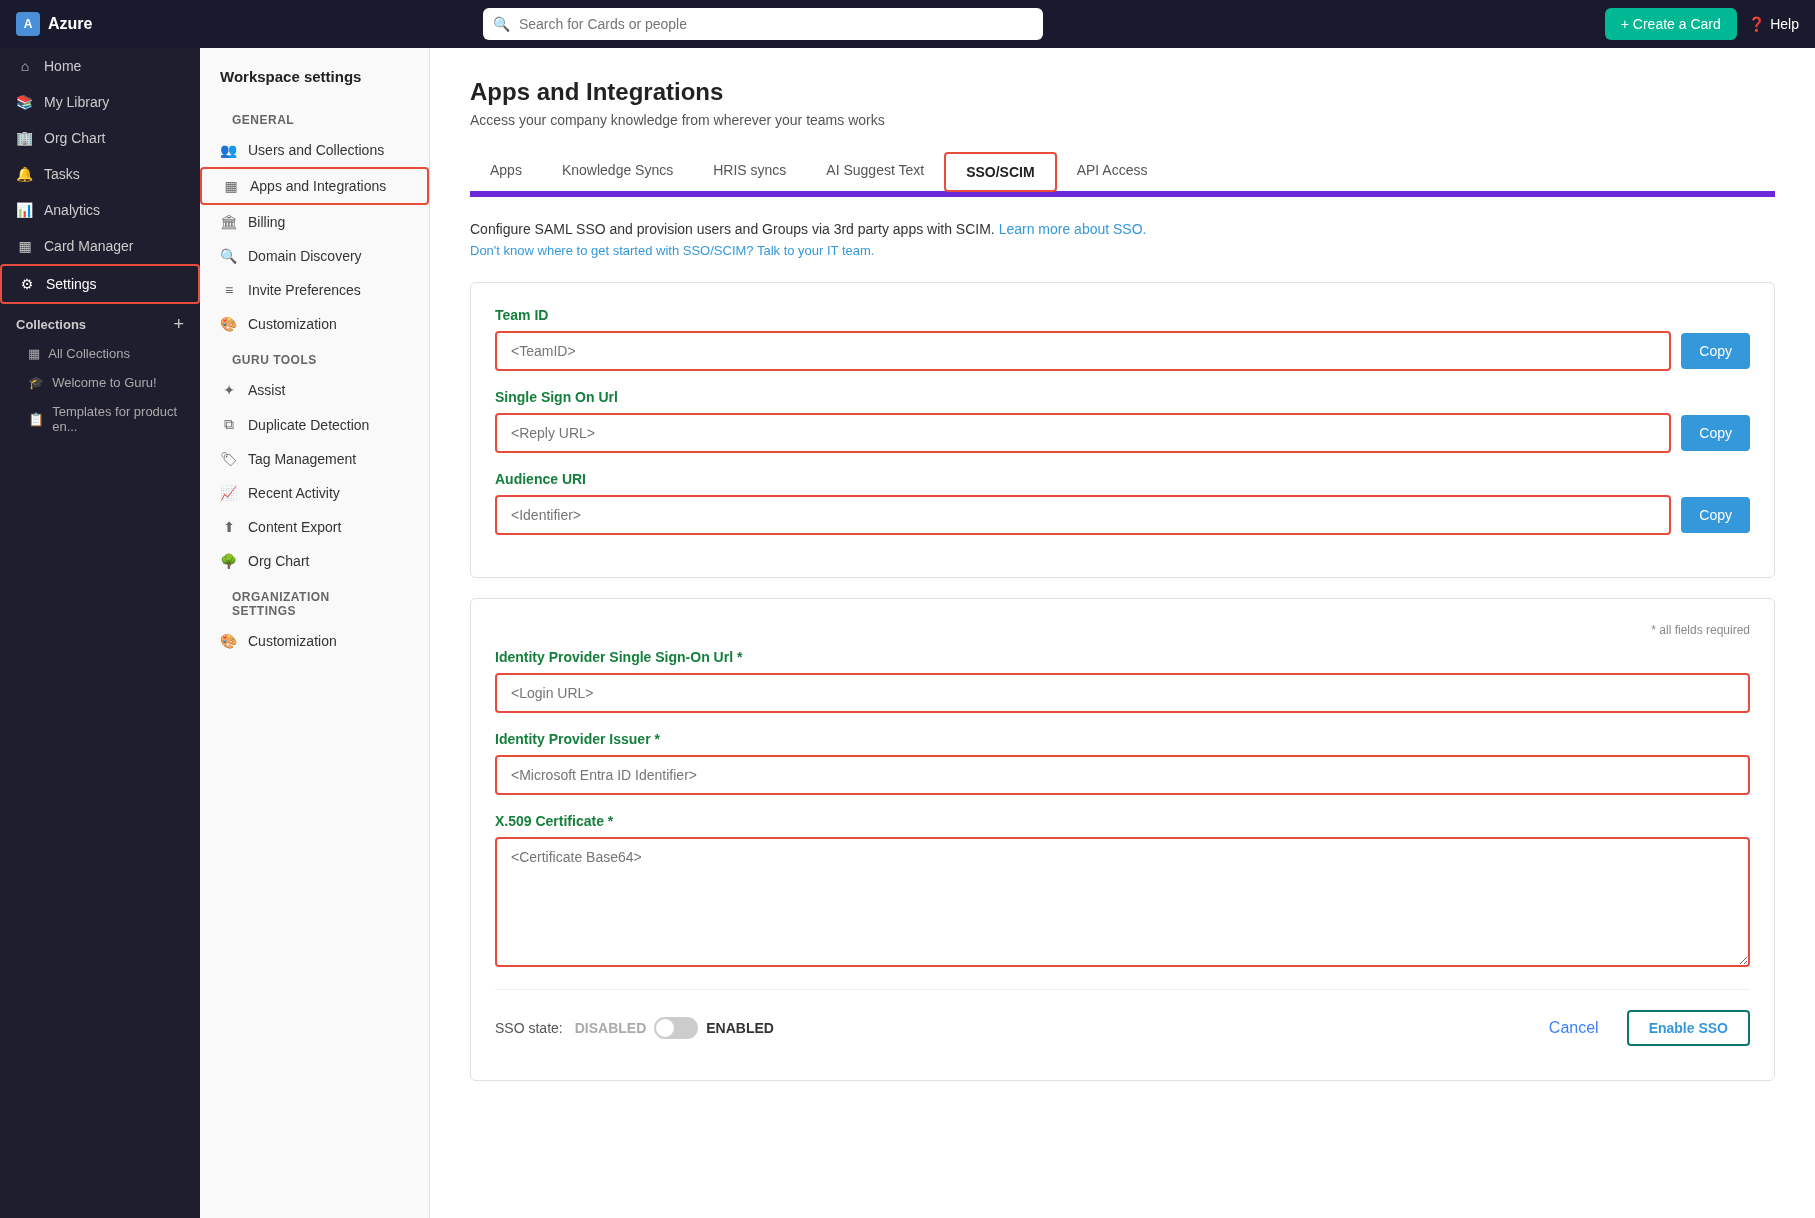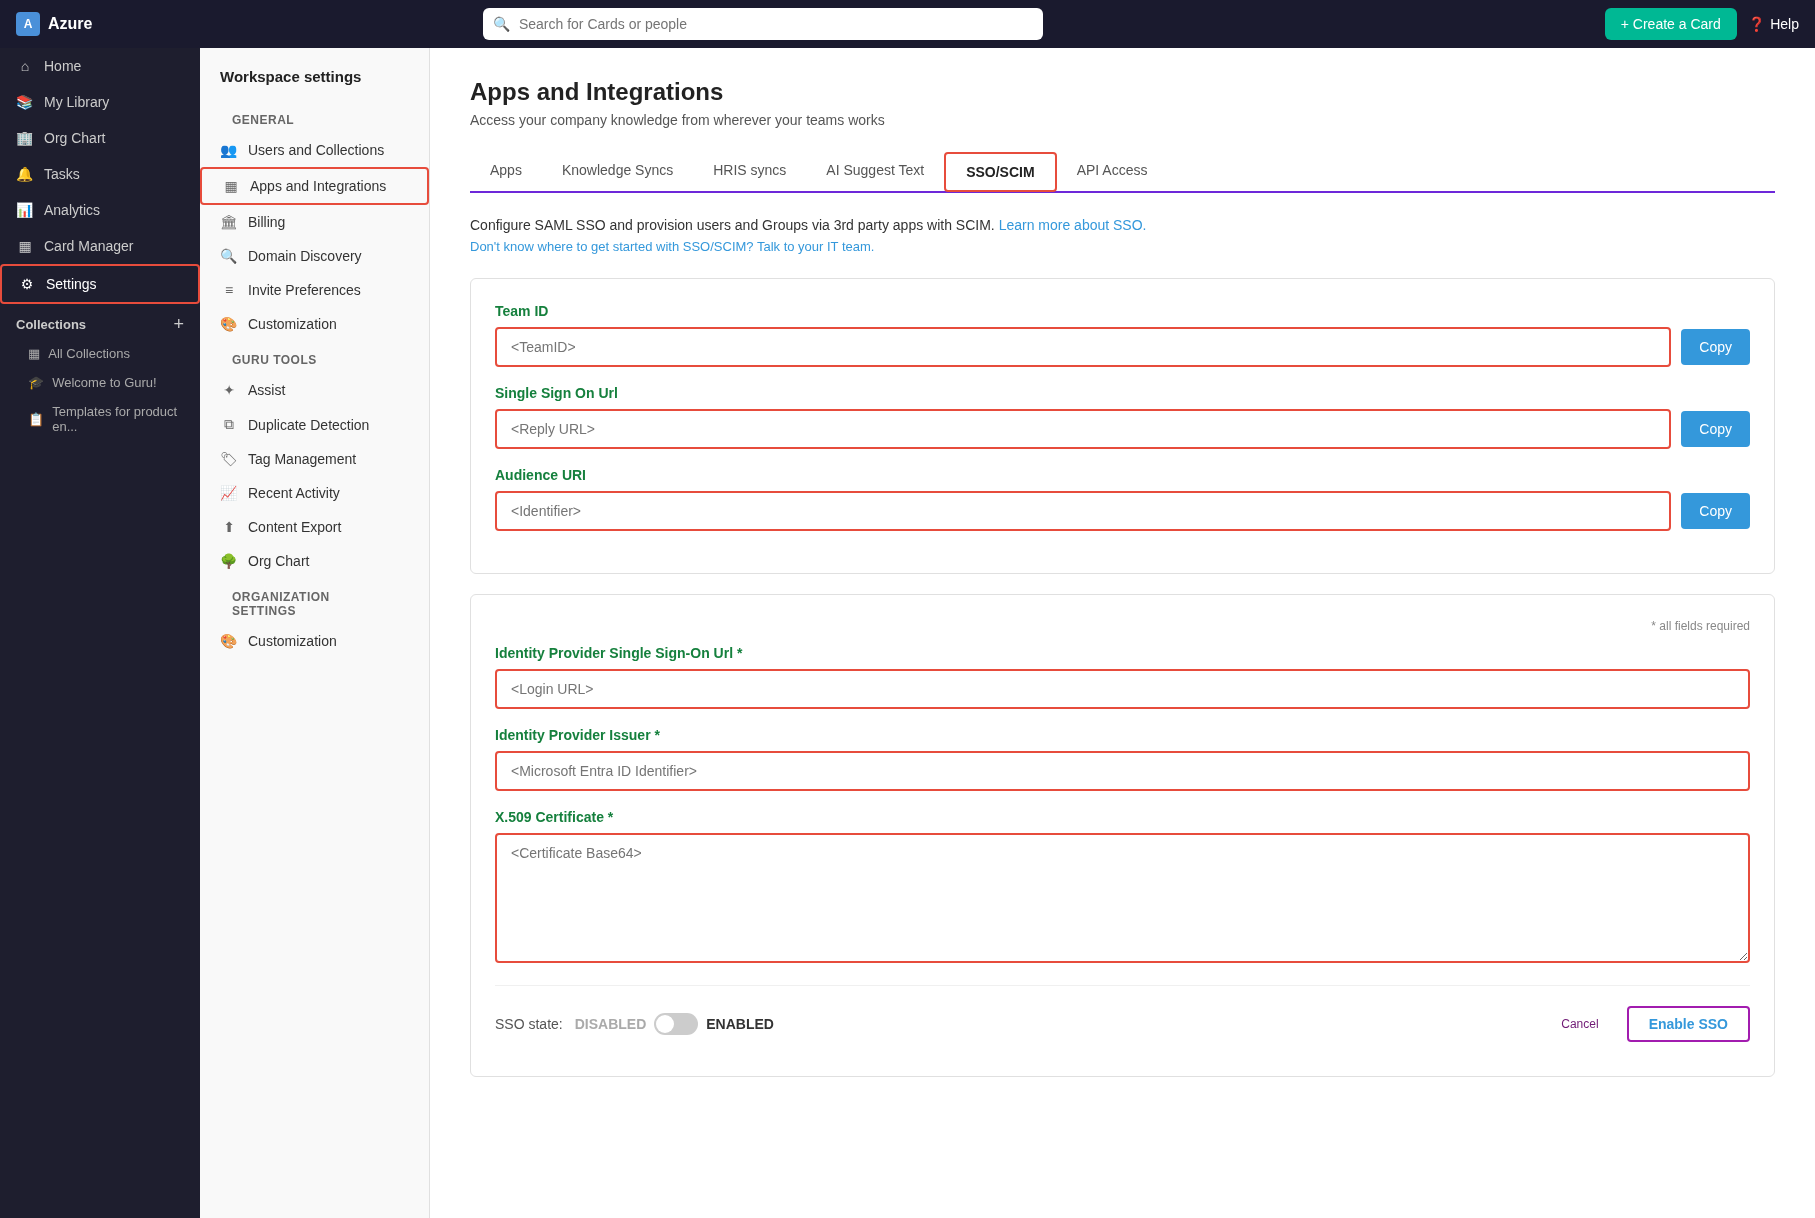--- a/index.html
+++ b/index.html
@@ -53,21 +53,21 @@
     }
     .settings-menu-item.highlighted { border: 2px solid #e74c3c; border-radius: 4px; }
     .settings-menu-icon { width: 18px; text-align: center; font-size: 14px; color: #666; }
 
     
     .main-content { flex: 1; overflow-y: auto; padding: 30px 40px; background: white; }
     .page-title { font-size: 24px; font-weight: 700; color: #222; margin-bottom: 6px; }
     .page-subtitle { font-size: 14px; color: #555; margin-bottom: 24px; }
 
     
-    .tabs { display: flex; gap: 0; border-bottom: 2px solid #6d28d9; margin-bottom: 24px; }
+    .tabs { display: flex; gap: 0; border-bottom: 6px solid #6d28d9; margin-bottom: 24px; }
     .tab-item { padding: 10px 20px; font-size: 14px; color: #555; cursor: pointer; border-bottom: 2px solid transparent; }
     .tab-item.active { color: #222; font-weight: 600; border: 2px solid #e74c3c; border-radius: 4px; margin-bottom: -1px; }
 
     
     .sso-description { font-size: 14px; color: #333; margin-bottom: 6px; }
     .sso-description a { color: #3498db; text-decoration: none; }
     .sso-hint { font-size: 13px; color: #3498db; margin-bottom: 24px; cursor: pointer; }
 
     
     .card-section { background: white; border: 1px solid #e0e0e0; border-radius: 6px; padding: 24px; margin-bottom: 20px; }
@@ -89,22 +89,22 @@
 
     
     .sso-footer { display: flex; align-items: center; justify-content: space-between; padding: 20px 0 10px; border-top: 1px solid #f0f0f0; margin-top: 10px; }
     .sso-state { display: flex; align-items: center; gap: 12px; font-size: 14px; color: #555; }
     .toggle-wrap { display: flex; align-items: center; gap: 8px; font-size: 14px; font-weight: 600; }
     .toggle { width: 44px; height: 22px; background: #ccc; border-radius: 11px; position: relative; cursor: pointer; }
     .toggle::after { content: ''; position: absolute; width: 18px; height: 18px; background: white; border-radius: 50%; top: 2px; left: 2px; transition: left 0.2s; }
     .state-label-disabled { color: #aaa; }
     .state-label-enabled { color: #333; font-weight: 600; }
     .footer-actions { display: flex; align-items: center; gap: 12px; }
-    .cancel-btn { background: none; border: none; cursor: pointer; font-size: 12px; color: #701a75; padding: 8px 16px; }
-    .enable-sso-btn { background: white; color: #3498db; border: 2px solid #a21caf; padding: 8px 20px; border-radius: 4px; cursor: pointer; font-size: 14px; font-weight: 600; }
+    .cancel-btn { background: none; border: none; cursor: pointer; font-size: 16px; color: #3b82f6; padding: 8px 16px; }
+    .enable-sso-btn { background: white; color: #3498db; border: 2px solid #0f766e; padding: 8px 20px; border-radius: 4px; cursor: pointer; font-size: 14px; font-weight: 600; }
 
     
     ::-webkit-scrollbar { width: 6px; }
     ::-webkit-scrollbar-track { background: transparent; }
     ::-webkit-scrollbar-thumb { background: #ccc; border-radius: 3px; }
   </style>
 </head>
 <body>
 
 <div class="top-header">

